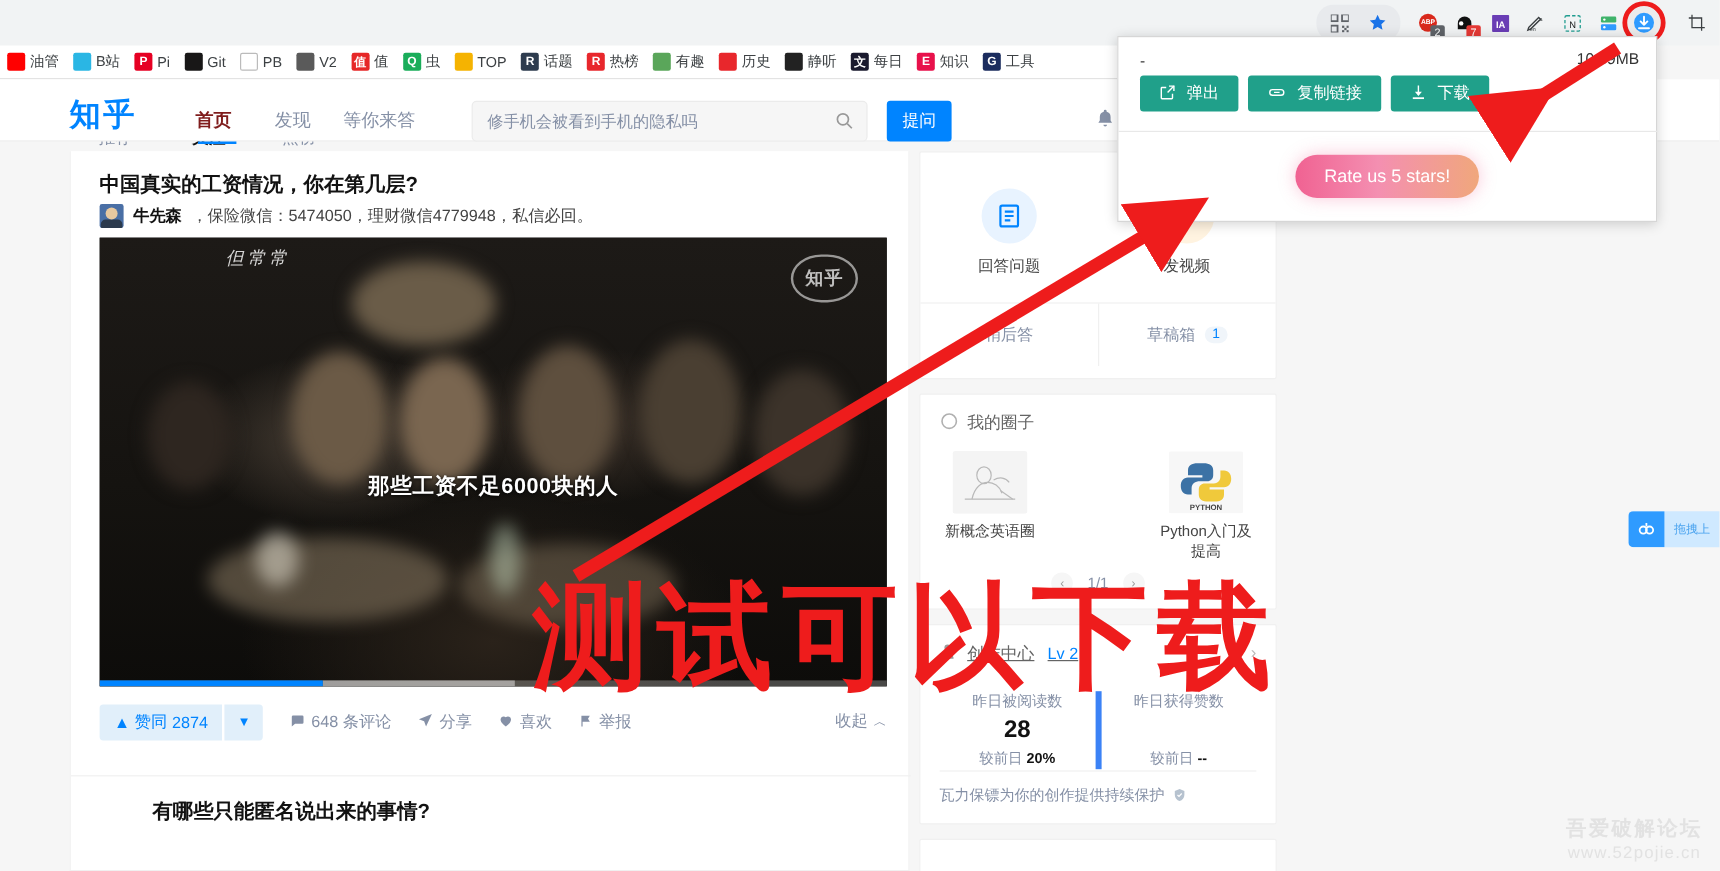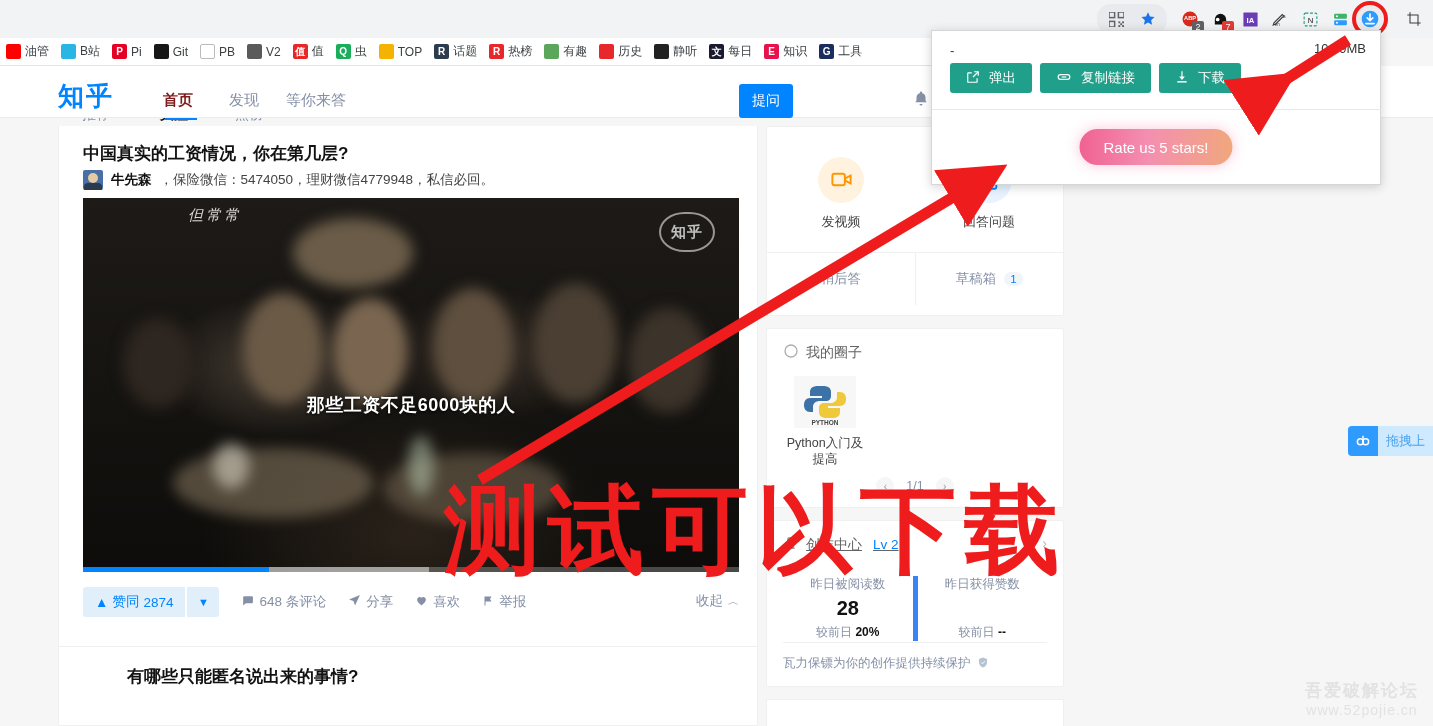--- a/index.html
+++ b/index.html
@@ -158,21 +158,21 @@
   #annot-layer { position:absolute; inset:0; pointer-events:none; z-index:60; }
   #big-watermark { position:absolute; left:444px; top:482px; font-size:96px; font-weight:bold;
       color:#ee1c1c; letter-spacing:8px; line-height:96px; white-space:nowrap;
       font-family:"DejaVu Sans", sans-serif; }
 
   
   #float-widget { position:absolute; right:0; top:426px; height:30px; display:flex; align-items:center;
                   background:#cfe9ff; border-radius:4px 0 0 4px; overflow:hidden; z-index:50; }
   #float-icon { width:30px; height:30px; background:#2f9bff; display:flex; align-items:center;
                 justify-content:center; color:#fff; font-size:15px; }
-  #float-label { padding:0 8px; font-size:13px; color:#4aa3ef; white-space:nowrap; }
+  #float-label { padding:0 8px; font-size:10px; color:#4aa3ef; white-space:nowrap; }
 
   
   #page-watermark { position:absolute; right:14px; bottom:8px; text-align:center; color:#e2e2e2;
                     z-index:5; }
   #pw-cn { font-size:17px; letter-spacing:2px; font-weight:bold; }
   #pw-en { font-size:14px; letter-spacing:1px; }
 </style>
 </head>
 <body>
 
@@ -342,20 +342,29 @@
 </div>
 
 <div id="page">
 
   <div id="zhihu-nav">
     <div id="zhihu-logo">知乎</div>
     <div class="nav-link active" style="left:163px;">首页</div>
     <div class="nav-link" style="left:229px;">发现</div>
     <div class="nav-link" style="left:286px;">等你来答</div>
 
+    <div id="search-box">
+      <div id="search-input">修手机会被看到手机的隐私吗</div>
+      <div id="search-icon">
+        <svg width="17" height="17" viewBox="0 0 24 24" fill="none" stroke="#999" stroke-width="2">
+            <circle cx="10.5" cy="10.5" r="6.5"></circle>
+            <path d="M15.5 15.5L21 21"></path>
+          </svg>
+      </div>
+    </div>
 
     <div id="ask-button">提问</div>
 
     <div id="bell-icon">
       <svg width="18" height="18" viewBox="0 0 24 24" fill="#8590a6">
           <path d="M12 2a1.6 1.6 0 0 1 1.6 1.6v.7A6 6 0 0 1 18 10v4l1.6 2.4H4.4L6 14v-4a6 6 0 0 1 4.4-5.7v-.7A1.6 1.6 0 0 1 12 2z"></path>
           <path d="M10 18.5a2 2 0 0 0 4 0z"></path>
         </svg>
     </div>
   </div>
@@ -454,36 +463,36 @@
     <div id="card-2">
       <div id="question-title-2">有哪些只能匿名说出来的事情?</div>
     </div>
   </div>
 
   <div id="sidebar">
 
     <div class="card" id="create-card">
       <div class="create-ico-row">
         <div class="create-ico">
+          <div class="ico-circle" style="background:#e8f3ff;">
+            <svg width="22" height="22" viewBox="0 0 24 24" fill="none" stroke="#0084ff" stroke-width="2">
+                <rect x="4" y="2.5" width="16" height="19" rx="1.6"></rect>
+                <path d="M8 8h8M8 12h8M8 16h5"></path>
+              </svg>
+          </div>
+          <div class="create-label">回答问题</div>
+        </div>
+        <div class="create-ico">
           <div class="ico-circle" style="background:#fff3e0;">
             <svg width="23" height="23" viewBox="0 0 24 24" fill="none" stroke="#ff9600" stroke-width="2">
                 <rect x="2.5" y="6" width="13" height="12" rx="2.2"></rect>
                 <path d="M15.5 11l6-3.2v8.4l-6-3.2z"></path>
               </svg>
           </div>
           <div class="create-label">发视频</div>
-        </div>
-        <div class="create-ico">
-          <div class="ico-circle" style="background:#e8f3ff;">
-            <svg width="22" height="22" viewBox="0 0 24 24" fill="none" stroke="#0084ff" stroke-width="2">
-                <rect x="4" y="2.5" width="16" height="19" rx="1.6"></rect>
-                <path d="M8 8h8M8 12h8M8 16h5"></path>
-              </svg>
-          </div>
-          <div class="create-label">回答问题</div>
         </div>
       </div>
       <div class="create-bottom">
         <div>
           <span>稍后答</span>
         </div>
         <div>
           <span>草稿箱</span>
           <span class="count-badge">1</span>
         </div>
@@ -493,20 +502,35 @@
     <div class="card" id="circle-card">
       <div class="card-head">
         <span>
           <svg width="16" height="16" viewBox="0 0 24 24" fill="none" stroke="#b0b0b0" stroke-width="2">
               <circle cx="12" cy="12" r="9"></circle>
             </svg>
         </span>
         <span>我的圈子</span>
       </div>
       <div class="circles">
+        <div class="circle-item">
+          <div class="circle-thumb" style="background:#f2f2f2;">
+            <svg width="62" height="52" viewBox="0 0 62 52">
+                <rect width="62" height="52" fill="#f4f4f4"></rect>
+                <g stroke="#b9b9b9" fill="none" stroke-width="1">
+                  <path d="M10 40h42"></path>
+                  <path d="M16 40c2-10 8-14 13-14s10 3 12 9"></path>
+                  <ellipse cx="26" cy="20" rx="6" ry="7"></ellipse>
+                  <path d="M34 24c5-3 10-2 13 2"></path>
+                  <path d="M40 33l10 7"></path>
+                </g>
+              </svg>
+          </div>
+          <div class="circle-name">新概念英语圈</div>
+        </div>
         <div class="circle-item">
           <div class="circle-thumb">
             <svg width="62" height="52" viewBox="0 0 62 52">
                 <rect width="62" height="52" fill="#f7f7f7"></rect>
                 <path d="M24 10c-5 0-8 2-8 6v4h12v2H16c-4 0-6 3-6 7s2 7 6 7h3v-5c0-4 3-6 7-6h6c3 0 5-2 5-5v-4c0-4-3-6-8-6z" fill="#3c72a5"></path>
                 <path d="M38 42c5 0 8-2 8-6v-4H34v-2h12c4 0 6-3 6-7s-2-7-6-7h-3v5c0 4-3 6-7 6h-6c-3 0-5 2-5 5v4c0 4 3 6 8 6z" fill="#f0c93b"></path>
                 <text x="31" y="49" font-size="6.5" fill="#444" text-anchor="middle" font-family="Liberation Sans, sans-serif" font-weight="bold">PYTHON</text>
               </svg>
           </div>
           <div class="circle-name">Python入门及提高</div>

